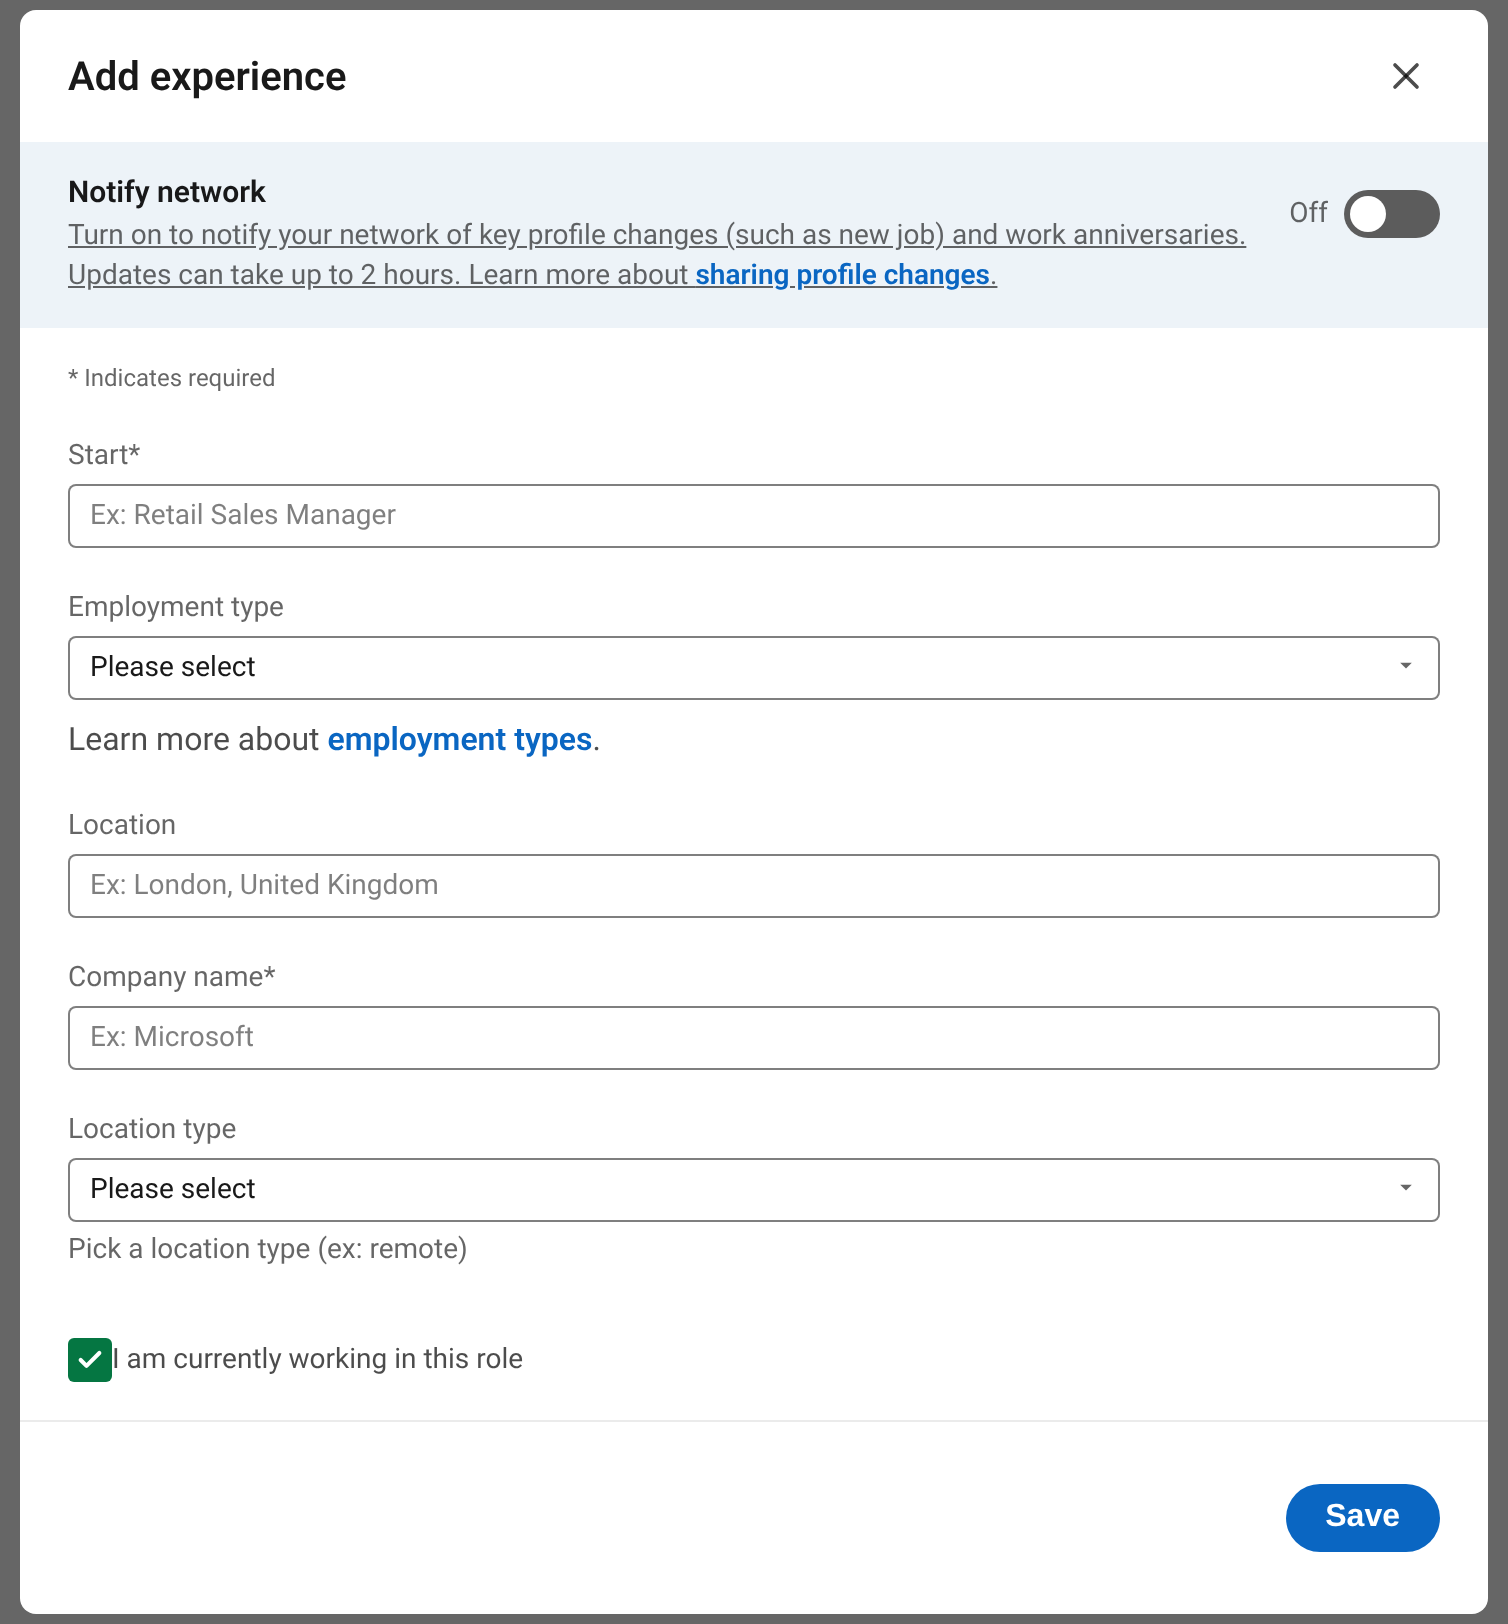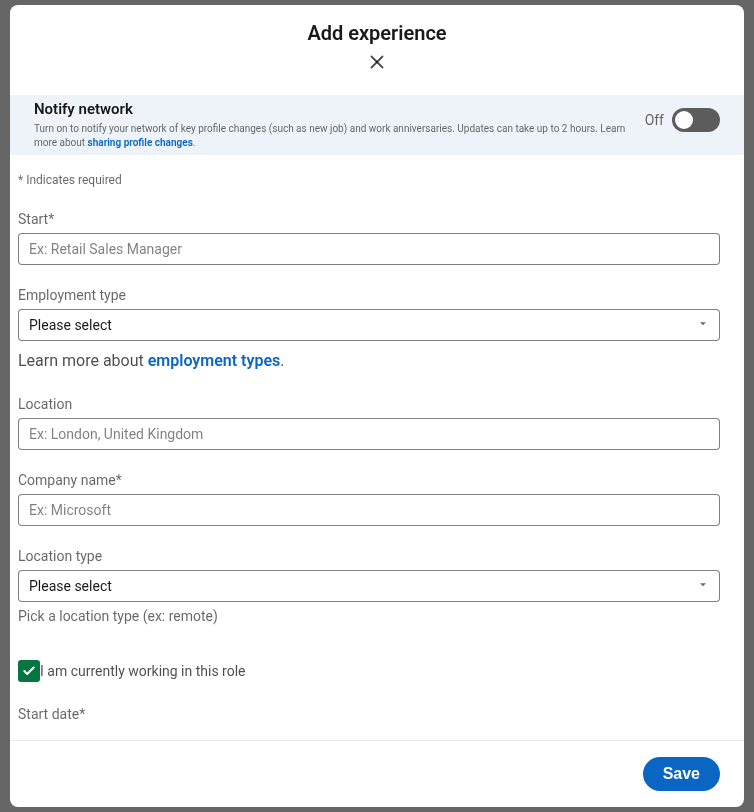--- a/index.html
+++ b/index.html
@@ -22,21 +22,20 @@
       display: flex;
       flex-direction: column;
       overflow: hidden;
     }
     .modal-header {
       padding: 16px 24px;
       display: flex;
       justify-content: space-between;
       align-items: center;
       border-bottom: none;
-      flex-direction: column;
     }
     .modal-title {
       font-size: 20px;
       font-weight: 600;
       color: rgba(0,0,0,0.9);
     }
     .close-btn {
       background: none;
       border: none;
       cursor: pointer;
@@ -47,39 +46,40 @@
       align-items: center;
       justify-content: center;
     }
     .modal-body {
       flex: 1;
       overflow-y: auto;
       position: relative;
     }
     .notify-box {
       background: #edf3f8;
-      padding: 5px 24px;
+      padding: 16px 24px;
       display: flex;
       justify-content: flex-start;
       align-items: flex-start;
       gap: 16px;
     }
     .notify-text {
       flex: 1;
     }
     .notify-title {
       font-size: 15px;
       font-weight: 600;
       color: rgba(0,0,0,0.9);
       margin-bottom: 4px;
     }
     .notify-desc {
-      font-size: 10px;
+      font-size: 14px;
       color: rgba(0,0,0,0.6);
       line-height: 1.4;
+      text-decoration: underline;
     }
     .notify-link {
       color: #0a66c2;
       font-weight: 600;
       text-decoration: none;
     }
     .toggle-wrap {
       display: flex;
       align-items: center;
       gap: 8px;
@@ -101,21 +101,21 @@
     .toggle-knob {
       position: absolute;
       width: 18px;
       height: 18px;
       background: #fff;
       border-radius: 50%;
       top: 3px;
       left: 3px;
     }
     .form-area {
-      padding: 18px 24px 20px 8px;
+      padding: 18px 24px 20px 24px;
     }
     .required-hint {
       font-size: 12px;
       color: rgba(0,0,0,0.6);
       margin-bottom: 24px;
     }
     .form-group {
       margin-bottom: 22px;
     }
     .form-label {
@@ -185,21 +185,21 @@
       align-items: center;
       justify-content: center;
       cursor: pointer;
       border: none;
     }
     .checkbox-label {
       font-size: 14px;
       color: rgba(0,0,0,0.7);
     }
     .modal-footer {
-      padding: 16px 24px;
+      padding: 31px 24px;
       display: flex;
       justify-content: flex-end;
       border-top: 1px solid rgba(0,0,0,0.08);
     }
     .save-btn {
       background: #0a66c2;
       color: #fff;
       border: none;
       padding: 8px 20px;
       border-radius: 20px;

